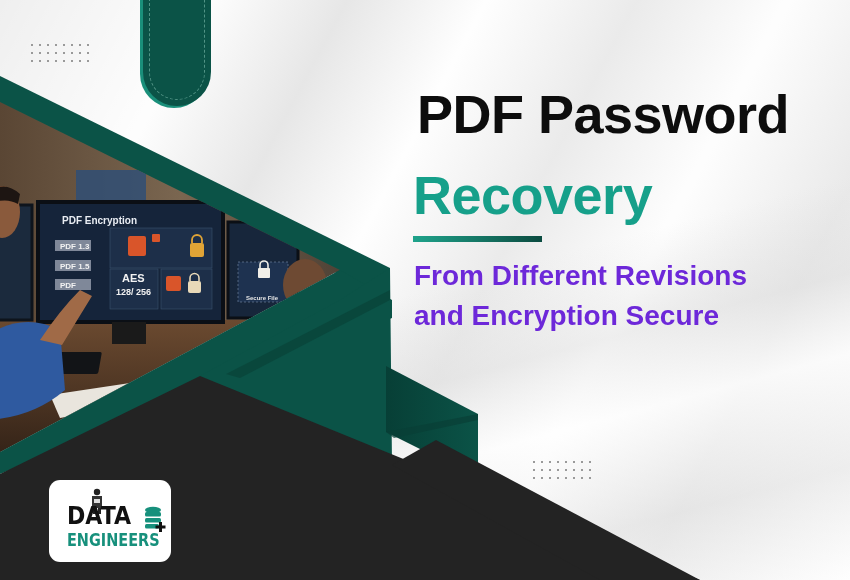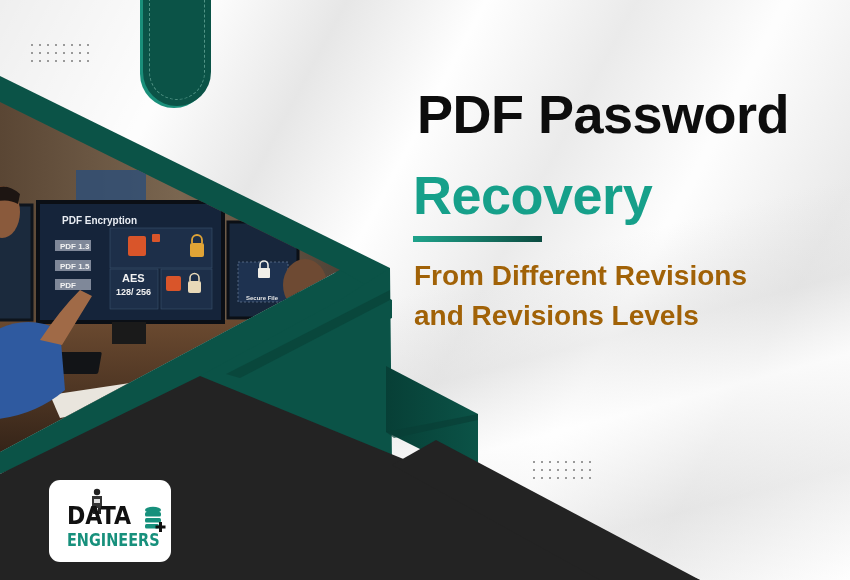--- a/index.html
+++ b/index.html
@@ -18,21 +18,21 @@
     border:1.5px dashed rgba(140,200,185,0.55); border-top:none; border-radius:0 0 28px 28px; }
   .dots { position:absolute; display:grid; grid-template-columns:repeat(8, 8px); grid-auto-rows:8px; }
   .dots span { width:2px; height:2px; background:#9a9a9a; display:block; }
   .title { position:absolute; left:413px; top:80px; margin:4px; font-weight:700; font-size:54px;
     line-height:60px; color:#0d0d0d; letter-spacing:-0.5px; white-space:nowrap; }
   .title2 { position:absolute; left:413px; top:165px; margin:0; font-weight:700; font-size:54px;
     line-height:60px; color:#16a08a; letter-spacing:-0.5px;text-align:center; }
   .underline { position:absolute; left:413px; top:236px; width:129px; height:6px;
     background:linear-gradient(90deg, #1fa38b, #0b4b40); }
   .sub { position:absolute; left:414px; top:256px; margin:0; font-weight:700; font-size:28px;
-    line-height:40px; color:#a16207; }
+    line-height:40px; color:#6d28d9; }
   .logo { position:absolute; left:49px; top:480px; width:122px; height:82px; background:#fff;
     border-radius:11px; }
   .logo .data { position:absolute; left:18px; top:22px; font-weight:700; font-size:24px;
     letter-spacing:0px; color:#111; font-family:"DejaVu Sans", sans-serif; transform:scaleX(0.92); transform-origin:left; }
   .logo .eng { position:absolute; left:18px; top:50px; font-weight:700; font-size:17px;
     color:#17907c; font-family:"DejaVu Sans", sans-serif; transform:scaleX(0.85); transform-origin:left; letter-spacing:0px; }
   .logo .db { position:absolute; left:95px; top:26px; }
   .logo .person { position:absolute; left:40px; top:8px; }
   .monitor-text { font-family:"Liberation Sans", sans-serif; }
 </style>
@@ -179,21 +179,21 @@
     <span></span>
     <span></span>
     <span></span>
 </div>
 
 <h1 class="title">PDF Password</h1>
 <h1 class="title2">Recovery</h1>
 <div class="underline"></div>
 <h2 class="sub">
   <span>From Different Revisions</span><br>
-  <span>and Revisions Levels</span>
+  <span>and Encryption Secure</span>
 </h2>
 
 <div class="logo">
   <svg class="person" width="16" height="26" viewBox="0 0 16 26">
     <circle cx="8" cy="4" r="3.2" fill="#222"></circle>
     <rect x="3" y="8" width="10" height="12" fill="#333"></rect>
     <rect x="5" y="11" width="6" height="4" fill="#ddd"></rect>
     <rect x="4" y="20" width="3" height="6" fill="#222"></rect>
     <rect x="9" y="20" width="3" height="6" fill="#222"></rect>
   </svg>

